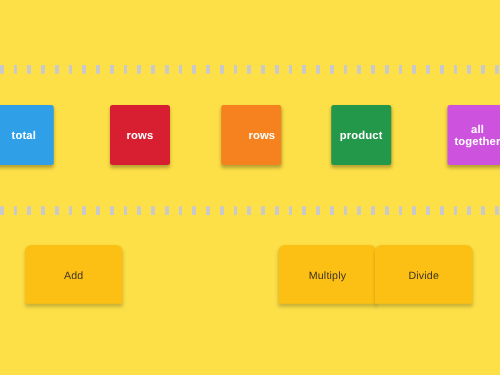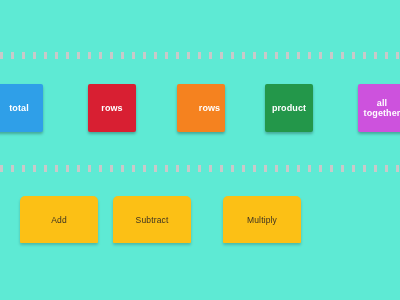--- a/index.html
+++ b/index.html
@@ -112,21 +112,21 @@
   }
 
   #category-0 { left: 20px;  }
   #category-1 { left: 113px; }
   #category-2 { left: 223px; }
   #category-3 { left: 300px; }
 </style>
 </head>
 <body>
 
-<div id="stage" style="background-color: #5eead4;">
+<div id="stage" style="background-color: #fde047;">
 
   <div class="rail" id="rail-top"></div>
 
   <div id="tile-strip">
     <div class="tile" id="tile-0" style="background-color: rgb(47, 159, 232);">
       <span class="tile-label">total</span>
     </div>
     <div class="tile" id="tile-1" style="background-color: rgb(216, 31, 50);">
       <span class="tile-label">rows</span>
     </div>
@@ -140,21 +140,21 @@
       <span class="tile-label">all together</span>
     </div>
   </div>
 
   <div class="rail" id="rail-bottom"></div>
 
   <div id="category-row">
     <div class="category-box" id="category-0" style="background-color: rgb(252, 192, 21);">
       <span class="category-label" style="color: rgb(61, 50, 34);">Add</span>
     </div>
-    <div class="category-box" id="category-1" style="background-color: rgb(252, 192, 21);">
-      <span class="category-label" style="color: rgb(61, 50, 34);">Subtract</span>
-    </div>
     <div class="category-box" id="category-2" style="background-color: rgb(252, 192, 21);">
       <span class="category-label" style="color: rgb(61, 50, 34);">Multiply</span>
+    </div>
+    <div class="category-box" id="category-3" style="background-color: rgb(252, 192, 21);">
+      <span class="category-label" style="color: rgb(61, 50, 34);">Divide</span>
     </div>
   </div>
 
 </div>
 
 </body></html>

